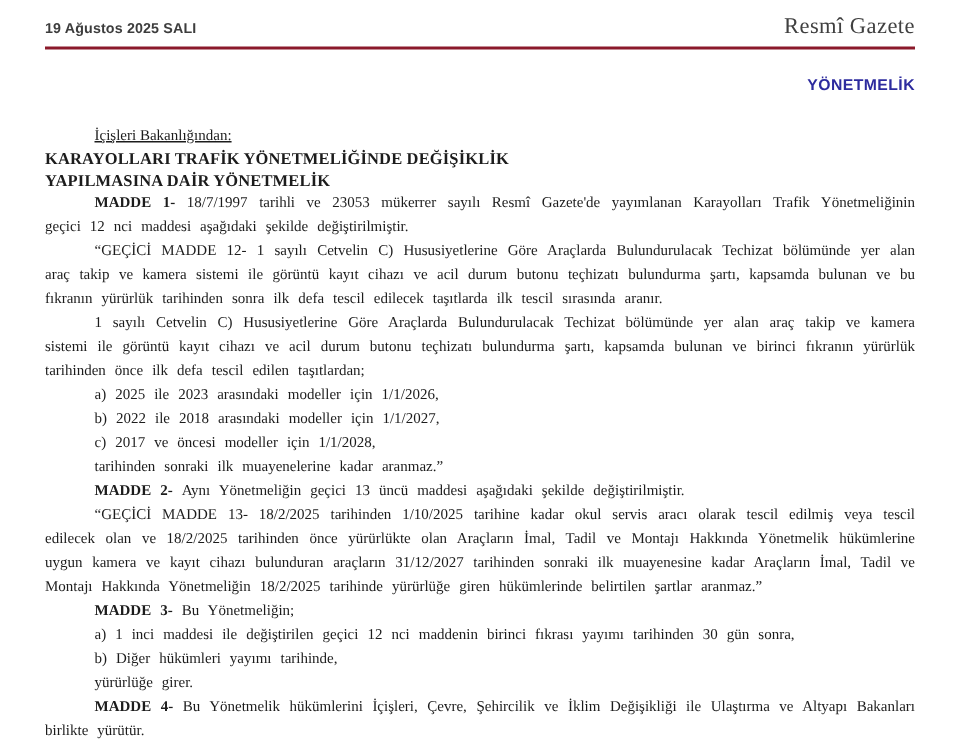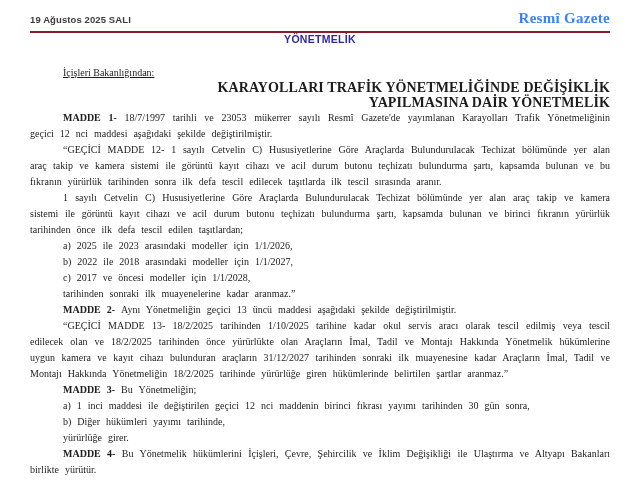--- a/index.html
+++ b/index.html
@@ -20,47 +20,47 @@
   .gz-header .left  { flex: 1; text-align: left; }
   .gz-header .mid   { flex: 0 0 auto; text-align: center; }
   .gz-header .right { flex: 1; text-align: right; }
   .gz-date, .gz-issue {
     font-family: "Liberation Sans", sans-serif;
     font-size: 9.5px; font-weight: 700; color: #3d3d3d;
     letter-spacing: 0.1px;
   }
   .gz-masthead {
     font-family: "Liberation Serif", serif;
-    font-size: 15px; font-weight: 700; color: #3b82f6;
+    font-size: 15px; font-weight: 400; color: #404040;
     letter-spacing: 0.3px;
   }
 
   
   .section-heading {
-    margin-top: 0;
-    text-align: center;
+    margin-top: 18px;
+    text-align: right;
     font-family: "Liberation Sans", sans-serif;
     font-size: 10.5px; font-weight: 700;
     color: #2d2b9e; letter-spacing: 0.3px;
   }
 
   
   .issuer {
     margin-top: 22px;
     padding-left: 33px;
     font-size: 10px;
     text-decoration: underline;
   }
 
   
   .reg-title {
     margin-top: 3px;
-    text-align: right;
+    text-align: left;
     font-weight: 700;
-    font-size: 14px;
+    font-size: 11px;
     line-height: 14.5px;
     letter-spacing: 0.1px;
   }
 
   
   .doc-body {
     font-size: 10px;
     line-height: 16px;
     text-align: justify;
     word-spacing: 3.5px;

